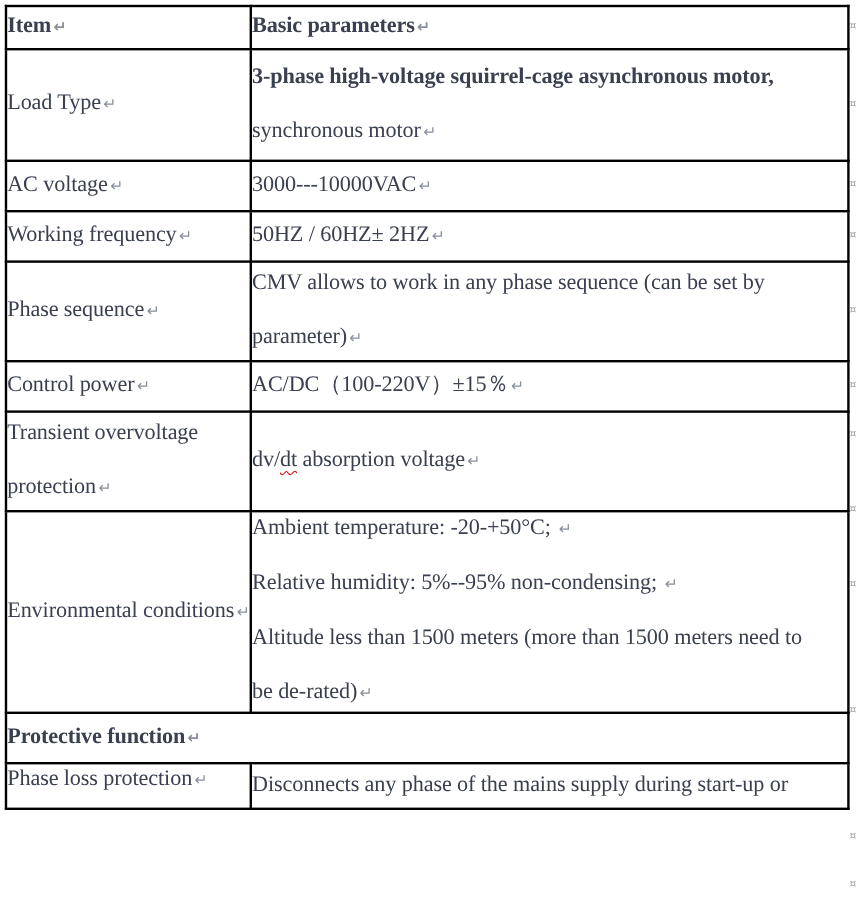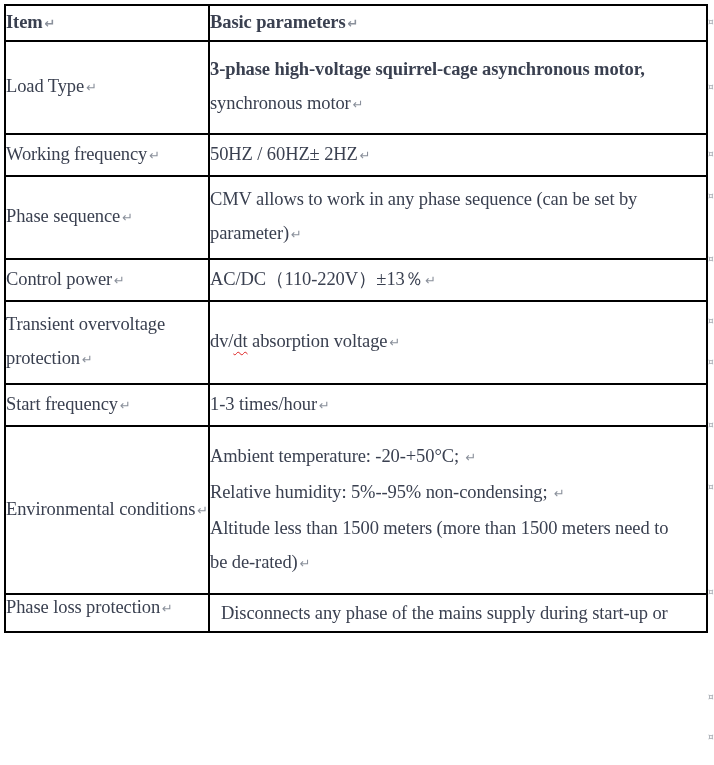--- a/index.html
+++ b/index.html
@@ -36,21 +36,21 @@
   td.item-cell { padding-left: 8px; }
   td.value-cell { padding-left: 11px; }
   .cellwrap {
     display: flex;
     flex-direction: column;
     justify-content: center;
   }
   p.line {
     margin: 0;
     font-size: 18.5px;
-    line-height: 34px;
+    line-height: 45px;
     white-space: nowrap;
     letter-spacing: -0.1px;
   }
   tr.bold p.line {
     font-weight: bold;
   }
   .pmark {
     font-family: "DejaVu Sans", sans-serif;
     font-size: 13px;
     margin-left: 2px;
@@ -100,20 +100,32 @@
           <td class="value-cell">
             <div class="cellwrap" style="height: 90px;">
               <p class="line" style="color: rgb(58, 64, 80); font-weight: bold;"><span>3-phase high-voltage squirrel-cage asynchronous motor,</span></p>
               <p class="line" style="color: rgb(58, 64, 80);"><span>synchronous motor</span><span class="pmark" style="color: rgb(138, 144, 155);">↵</span></p>
             </div>
           </td>
         </tr>
         <tr style="height: 42px;">
           <td class="item-cell">
             <div class="cellwrap" style="height: 39px;">
+              <p class="line" style="color: rgb(58, 64, 80);"><span>AC voltage</span><span class="pmark" style="color: rgb(138, 144, 155);">↵</span></p>
+            </div>
+          </td>
+          <td class="value-cell">
+            <div class="cellwrap" style="height: 39px;">
+              <p class="line" style="color: rgb(58, 64, 80);"><span>3000---10000VAC</span><span class="pmark" style="color: rgb(138, 144, 155);">↵</span></p>
+            </div>
+          </td>
+        </tr>
+        <tr style="height: 42px;">
+          <td class="item-cell">
+            <div class="cellwrap" style="height: 39px;">
               <p class="line" style="color: rgb(58, 64, 80);"><span>Working frequency</span><span class="pmark" style="color: rgb(138, 144, 155);">↵</span></p>
             </div>
           </td>
           <td class="value-cell">
             <div class="cellwrap" style="height: 39px;">
               <p class="line" style="color: rgb(58, 64, 80);"><span>50HZ / 60HZ± 2HZ</span><span class="pmark" style="color: rgb(138, 144, 155);">↵</span></p>
             </div>
           </td>
         </tr>
         <tr style="height: 83px;">
@@ -130,73 +142,68 @@
           </td>
         </tr>
         <tr style="height: 42px;">
           <td class="item-cell">
             <div class="cellwrap" style="height: 39px; border-radius: 13px;">
               <p class="line" style="color: rgb(58, 64, 80);"><span>Control power</span><span class="pmark" style="color: rgb(138, 144, 155);">↵</span></p>
             </div>
           </td>
           <td class="value-cell">
             <div class="cellwrap" style="height: 39px;">
-              <p class="line" style="color: rgb(58, 64, 80);"><span>AC/DC（110-220V）±13％</span><span class="pmark" style="color: rgb(138, 144, 155);">↵</span></p>
+              <p class="line" style="color: rgb(58, 64, 80);"><span>AC/DC（100-220V）±15％</span><span class="pmark" style="color: rgb(138, 144, 155);">↵</span></p>
             </div>
           </td>
         </tr>
         <tr style="height: 83px;">
           <td class="item-cell">
             <div class="cellwrap" style="height: 80px;">
               <p class="line" style="color: rgb(58, 64, 80);"><span>Transient overvoltage</span></p>
               <p class="line" style="color: rgb(58, 64, 80);"><span>protection</span><span class="pmark" style="color: rgb(138, 144, 155);">↵</span></p>
             </div>
           </td>
           <td class="value-cell">
             <div class="cellwrap" style="height: 80px;">
               <p class="line" style="color: rgb(58, 64, 80);"><span>dv/</span><span class="misspelled">dt</span><span> absorption voltage</span><span class="pmark" style="color: rgb(138, 144, 155);">↵</span></p>
-            </div>
-          </td>
-        </tr>
-        <tr style="height: 42px;">
-          <td class="item-cell">
-            <div class="cellwrap" style="height: 39px;">
-              <p class="line" style="color: rgb(58, 64, 80);"><span>Start frequency</span><span class="pmark" style="color: rgb(138, 144, 155);">↵</span></p>
-            </div>
-          </td>
-          <td class="value-cell">
-            <div class="cellwrap" style="height: 39px;">
-              <p class="line" style="color: rgb(58, 64, 80);"><span>1-3 times/hour</span><span class="pmark" style="color: rgb(138, 144, 155);">↵</span></p>
             </div>
           </td>
         </tr>
         <tr style="height: 168px;">
           <td class="item-cell">
             <div class="cellwrap" style="height: 165px;">
               <p class="line" style="color: rgb(58, 64, 80);"><span>Environmental conditions</span><span class="pmark" style="color: rgb(138, 144, 155);">↵</span></p>
             </div>
           </td>
           <td class="value-cell">
             <div class="cellwrap" style="height: 165px;">
               <p class="line" style="color: rgb(58, 64, 80);"><span>Ambient temperature: -20-+50°C; </span><span class="pmark" style="color: rgb(138, 144, 155);">↵</span></p>
               <p class="line" style="color: rgb(58, 64, 80);"><span>Relative humidity: 5%--95% non-condensing; </span><span class="pmark" style="color: rgb(138, 144, 155);">↵</span></p>
               <p class="line" style="color: rgb(58, 64, 80);"><span>Altitude less than 1500 meters (more than 1500 meters need to</span></p>
               <p class="line" style="color: rgb(58, 64, 80);"><span>be de-rated)</span><span class="pmark" style="color: rgb(138, 144, 155);">↵</span></p>
             </div>
           </td>
         </tr>
+        <tr class="bold" style="height: 42px;">
+          <td class="item-cell" colspan="2">
+            <div class="cellwrap" style="height: 39px;">
+              <p class="line" style="color: rgb(58, 64, 80);"><span>Protective function</span><span class="pmark" style="color: rgb(138, 144, 155);">↵</span></p>
+            </div>
+          </td>
+        </tr>
         <tr style="height: 38px;">
           <td class="item-cell">
             <div class="cellwrap" style="height: 25px;">
               <p class="line" style="color: rgb(58, 64, 80);"><span>Phase loss protection</span><span class="pmark" style="color: rgb(138, 144, 155);">↵</span></p>
             </div>
           </td>
           <td class="value-cell">
             <div class="cellwrap" style="height: 35px;">
-              <p class="line" style="color: rgb(58, 64, 80); padding-left: 11px;"><span>Disconnects any phase of the mains supply during start-up or</span></p>
+              <p class="line" style="color: rgb(58, 64, 80);"><span>Disconnects any phase of the mains supply during start-up or</span></p>
             </div>
           </td>
         </tr>
       </tbody>
   </table>
 <span class="rowend" style="color: rgb(154, 160, 168); top: 18px;">¤</span>
     <span class="rowend" style="color: rgb(154, 160, 168); top: 82.5px;">¤</span>
     <span class="rowend" style="color: rgb(154, 160, 168); top: 150px;">¤</span>
     <span class="rowend" style="color: rgb(154, 160, 168); top: 192px;">¤</span>
     <span class="rowend" style="color: rgb(154, 160, 168); top: 254.5px;">¤</span>

